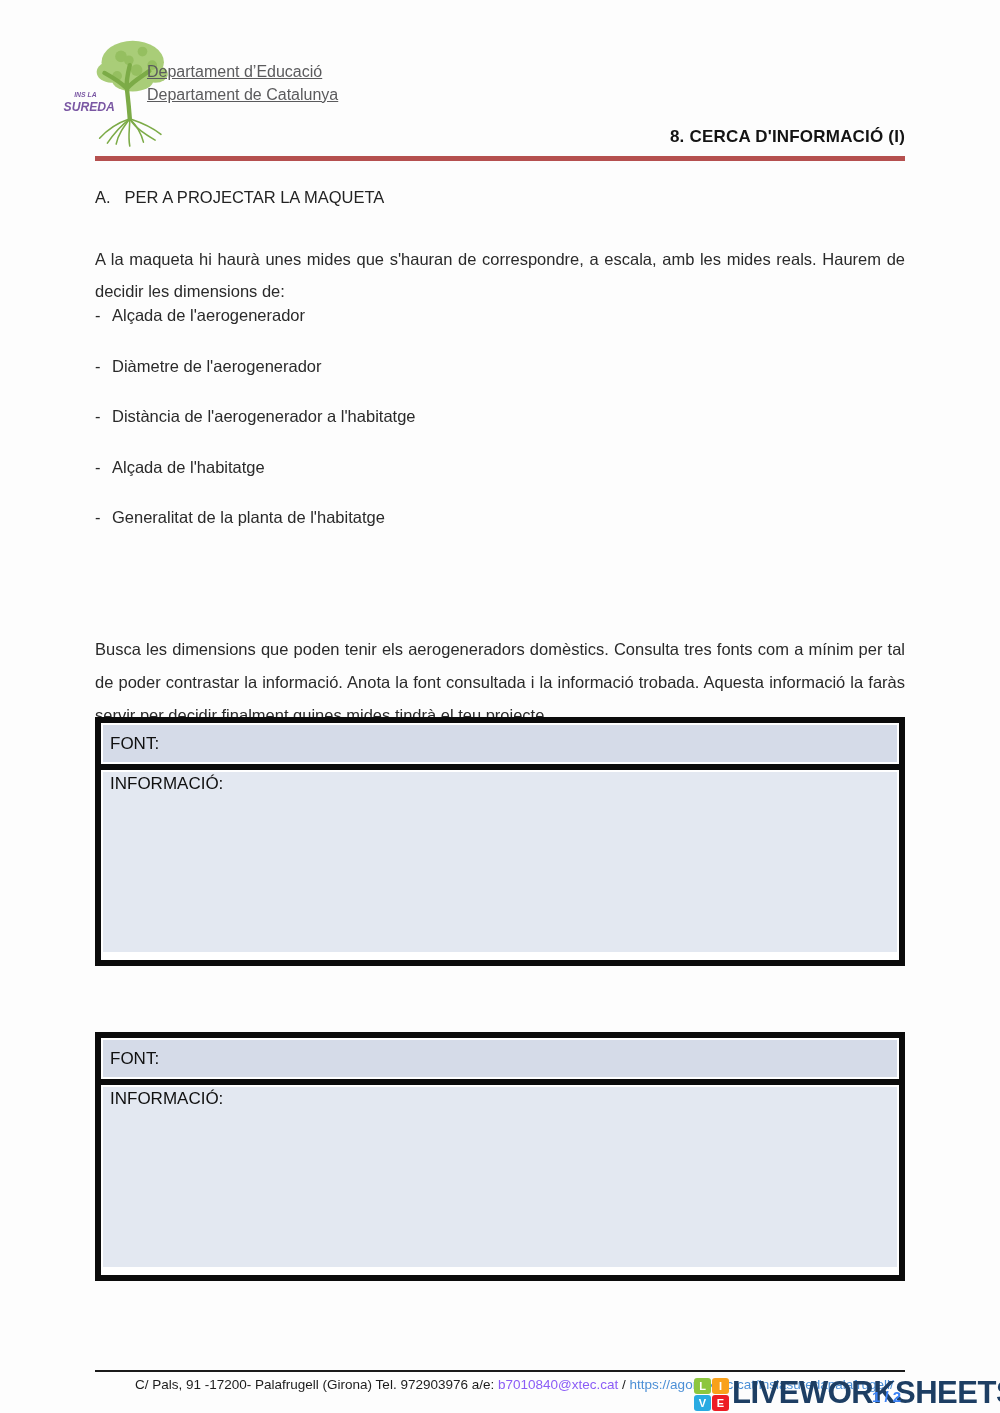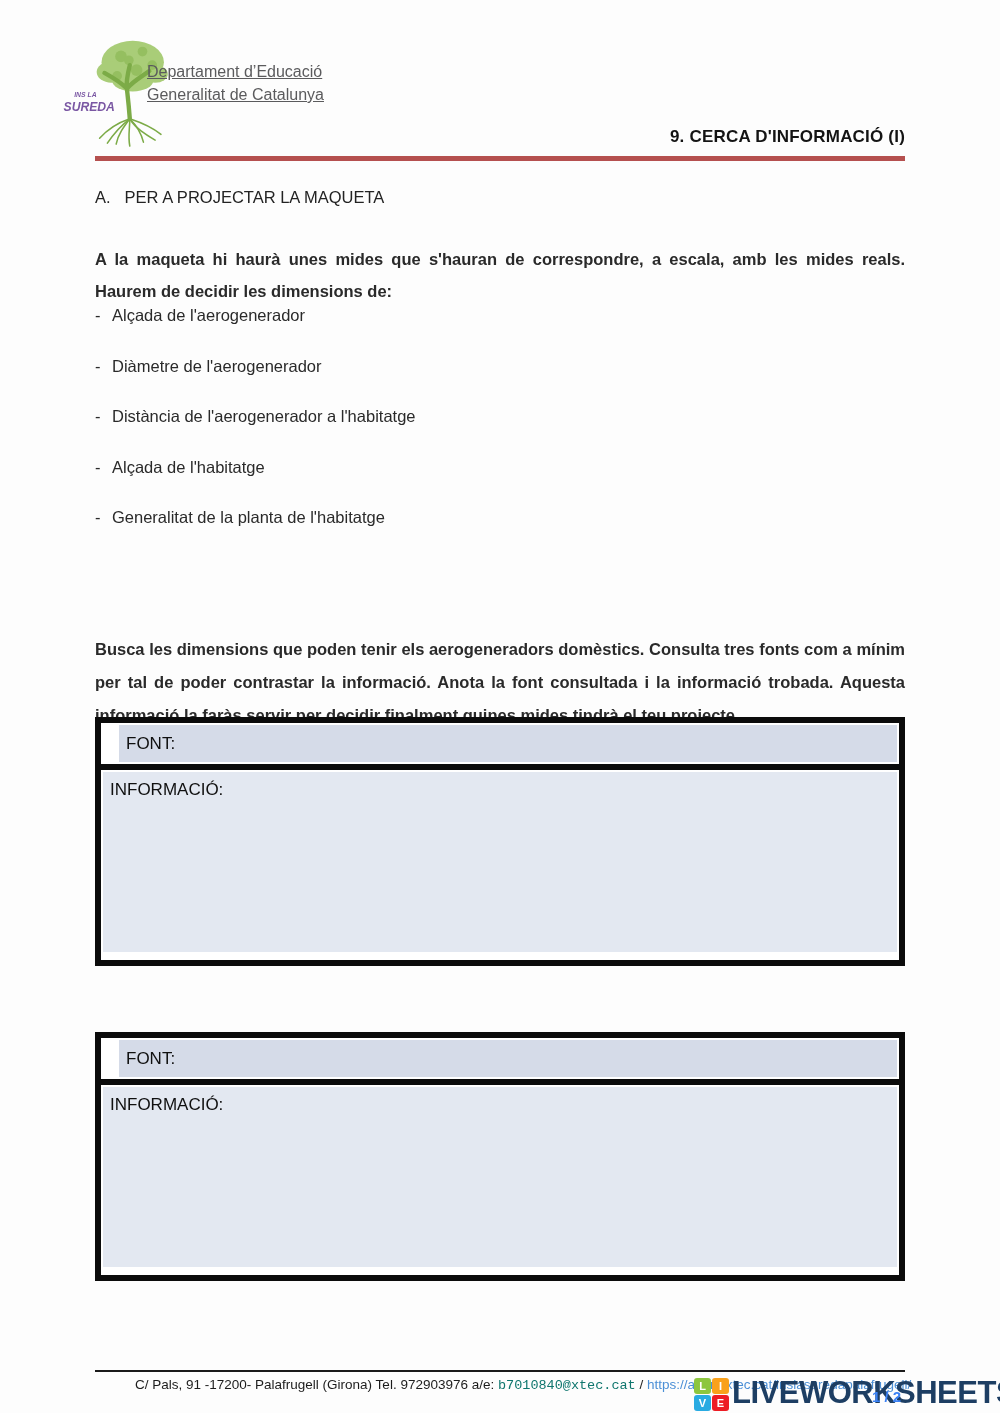--- a/index.html
+++ b/index.html
@@ -10,35 +10,35 @@
   
   .logo-wrap{position:absolute;left:52px;top:33px;width:140px;height:115px;font-style:italic;}
   .org-block{position:absolute;left:147px;top:60px;font-size:16px;line-height:23px;color:#5b5b5d;text-decoration:underline;}
   .doc-title{position:absolute;left:95px;top:127px;width:810px;text-align:right;
     font-size:17px;font-weight:bold;color:#141414;letter-spacing:.2px;}
   .red-rule{position:absolute;left:95px;top:156px;width:810px;height:5px;}
   
   .section-heading{position:absolute;left:95px;top:188px;font-size:16.5px;color:#232323;display:flex;}
   .section-heading .label{margin-right:14px;}
   .para{position:absolute;left:95px;width:810px;font-size:16.5px;color:#2a2a2a;
-    text-align:justify;font-weight:bold;}
+    text-align:justify;}
   .para.intro{top:226px;line-height:32px;}
   .para.task{top:606px;line-height:33px;margin-top:27px;}
   .bullets{position:absolute;left:95px;top:306px;width:810px;list-style:none;margin:0;padding:0;}
   .bullets li{display:flex;font-size:16.5px;line-height:18px;margin-bottom:32.5px;color:#2a2a2a;}
   .bullets li .dash{width:17px;flex:0 0 17px;}
   
   .answer-box{position:absolute;left:95px;width:810px;height:249px;box-sizing:border-box;
     border:6px solid #0b0b0b;background:#ffffff;display:flex;flex-direction:column;}
   .answer-box.first{top:717px;}
   .answer-box.second{top:1032px;}
-  .box-font-row{margin:2px 2px 0 18px;height:37px;display:flex;align-items:center;
+  .box-font-row{margin:2px 2px 0 2px;height:37px;display:flex;align-items:center;
     padding:0 7px;font-size:17px;color:#101010;}
   .box-divider{height:6px;background:#0b0b0b;margin:2px 0;}
-  .box-info-area{flex:1;margin:0 2px 8px 2px;padding:8px 7px;font-size:17px;color:#101010;}
+  .box-info-area{flex:1;margin:0 2px 8px 2px;padding:2px 7px;font-size:17px;color:#101010;}
   
   .footer-rule{position:absolute;left:95px;top:1370px;width:810px;height:2px;background:#1b1b1b;}
   .footer-text{position:absolute;left:135px;top:1377px;font-size:13.5px;color:#1c1c1c;white-space:nowrap;z-index:1;}
   .footer-text .link{text-decoration:none;}
   
   .watermark{position:absolute;left:694px;top:1375px;display:flex;align-items:flex-start;z-index:2;}
   .wm-tiles{display:grid;grid-template-columns:17px 17px;grid-template-rows:16px 16px;gap:1px;margin-top:3px;}
   .wm-tile{border-radius:3px;color:#ffffff;font-size:11px;font-weight:bold;
     display:flex;align-items:center;justify-content:center;}
   .wm-brand{font-size:31px;font-weight:bold;letter-spacing:-0.5px;margin-left:3px;line-height:35px;}
@@ -75,24 +75,24 @@
         <path d="M73 88 C79 98 89 104 99 110"></path>
         <path d="M73 88 C65 94 56 104 50 113"></path>
       </g>
       <text x="16" y="66" font-size="7" font-weight="bold" fill="#7a57a3">INS LA</text>
       <text x="5" y="80" font-size="12.5" font-weight="bold" fill="#7a57a3">SUREDA</text>
     </svg>
   </div>
 
   <div class="org-block">
     <div>Departament d’Educació</div>
-    <div>Generalitat de Catalunya</div>
+    <div>Departament de Catalunya</div>
   </div>
 
-  <div class="doc-title">9. CERCA D'INFORMACIÓ (I)</div>
+  <div class="doc-title">8. CERCA D'INFORMACIÓ (I)</div>
   <div class="red-rule" style="background: rgb(181, 80, 79);"></div>
 
   <div class="section-heading">
     <span class="label">A.</span>
     <span>PER A PROJECTAR LA MAQUETA</span>
   </div>
 
   <p class="para intro">A la maqueta hi haurà unes mides que s'hauran de correspondre, a escala, amb les mides reals. Haurem de decidir les dimensions de:</p>
 
   <ul class="bullets">
@@ -140,21 +140,21 @@
     <div class="box-divider"></div>
     <div class="box-info-area" style="background: rgb(227, 232, 241);">
       <span>INFORMACIÓ:</span>
       <span></span>
     </div>
   </div>
 
   <div class="footer-rule"></div>
   <div class="footer-text">
     <span>C/ Pals, 91 -17200- Palafrugell (Girona) Tel. 972903976 a/e:</span>
-    <a class="link" href="#" style="color: #0f766e; font-family: Liberation Mono, monospace;">b7010840@xtec.cat</a>
+    <a class="link" href="#" style="color: #8b5cf6;">b7010840@xtec.cat</a>
     <span>/</span>
     <a class="link" href="#" style="color: rgb(75, 143, 214);">https://agora.xtec.cat/inslasuredapalafrugell/</a>
   </div>
 
   <div class="watermark">
     <div class="wm-tiles">
       <div class="wm-tile" style="background: rgb(141, 198, 63);">L</div>
       <div class="wm-tile" style="background: rgb(249, 161, 27);">I</div>
       <div class="wm-tile" style="background: rgb(41, 171, 226);">V</div>
       <div class="wm-tile" style="background: rgb(237, 28, 36);">E</div>

